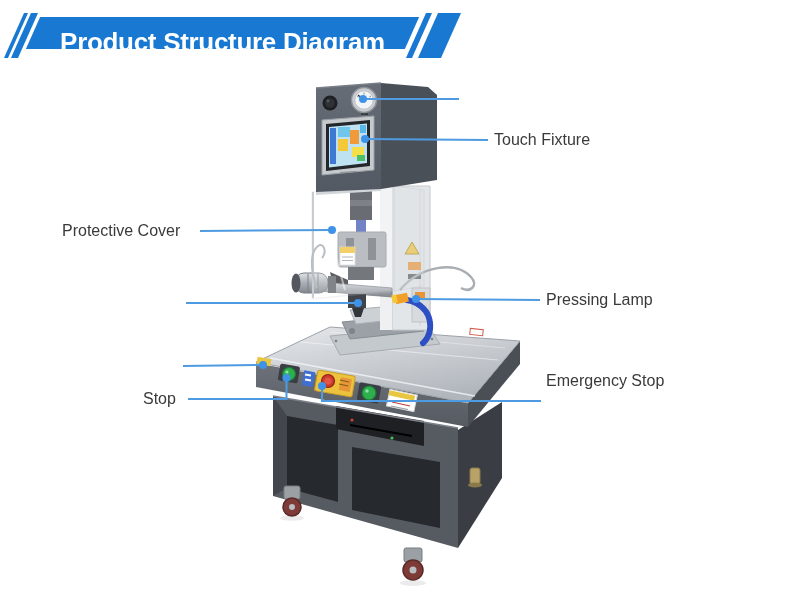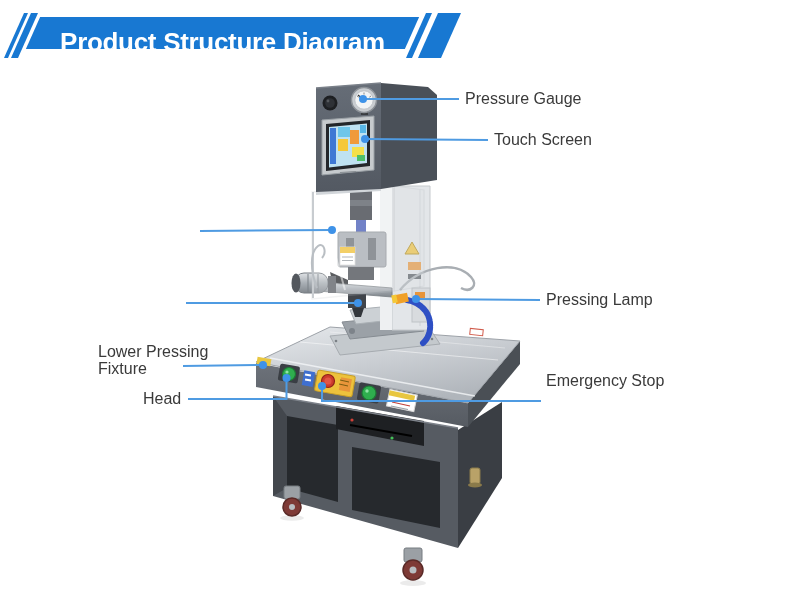--- a/index.html
+++ b/index.html
@@ -259,21 +259,19 @@
       <circle cx="365" cy="139" r="4"></circle>
       <circle cx="332" cy="230" r="4"></circle>
       <circle cx="358" cy="303" r="4"></circle>
       <circle cx="416" cy="299" r="4"></circle>
       <circle cx="263" cy="365" r="4"></circle>
       <circle cx="286.5" cy="378" r="4"></circle>
       <circle cx="322" cy="386" r="4"></circle>
     </g>
   </svg>
 
-  <div class="lbl lbl-pressure-gauge">Pressure Gauge</div>
-  <div class="lbl lbl-touch-screen">Touch Screen</div>
+  <div class="lbl lbl-touch-screen">Touch Fixture</div>
+  <div class="lbl lbl-protective-cover">Protective Cover</div>
   <div class="lbl lbl-lighting-lamp">Pressing Lamp</div>
-  <div class="lbl lbl-lower-pressing-fixture">Lower Pressing
-Fixture</div>
-  <div class="lbl lbl-start">Head</div>
+  <div class="lbl lbl-start">Stop</div>
   <div class="lbl lbl-emergency-stop">Emergency Stop</div>
 
 </div>
 
 </body></html>

